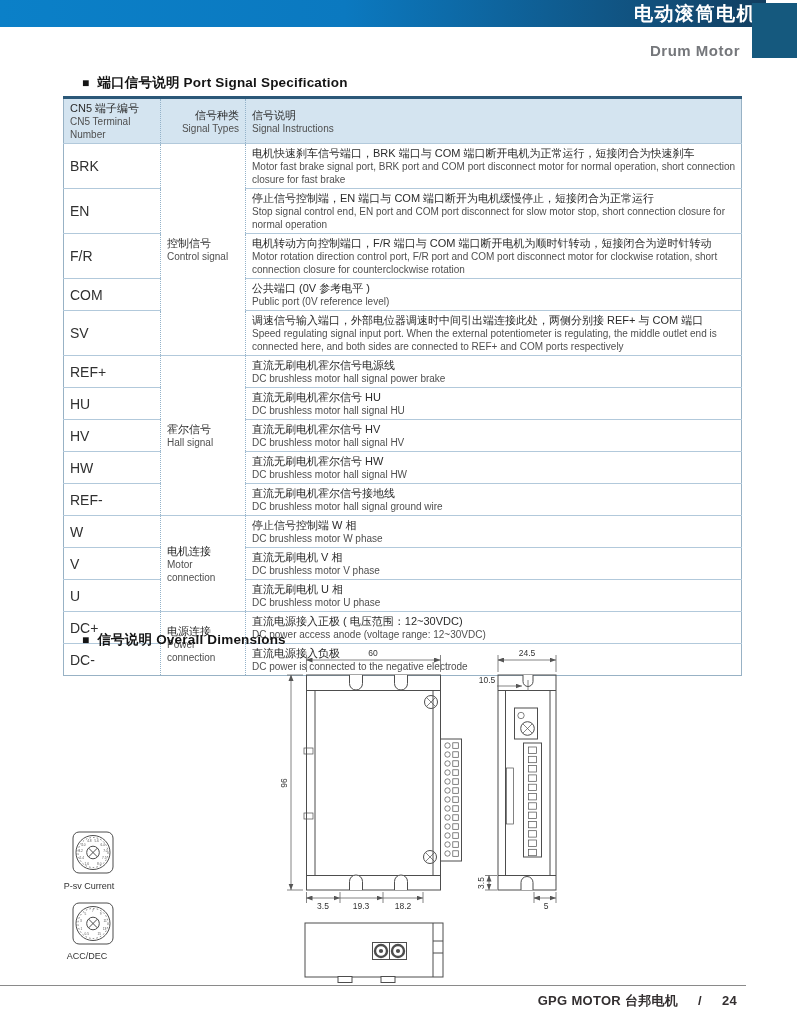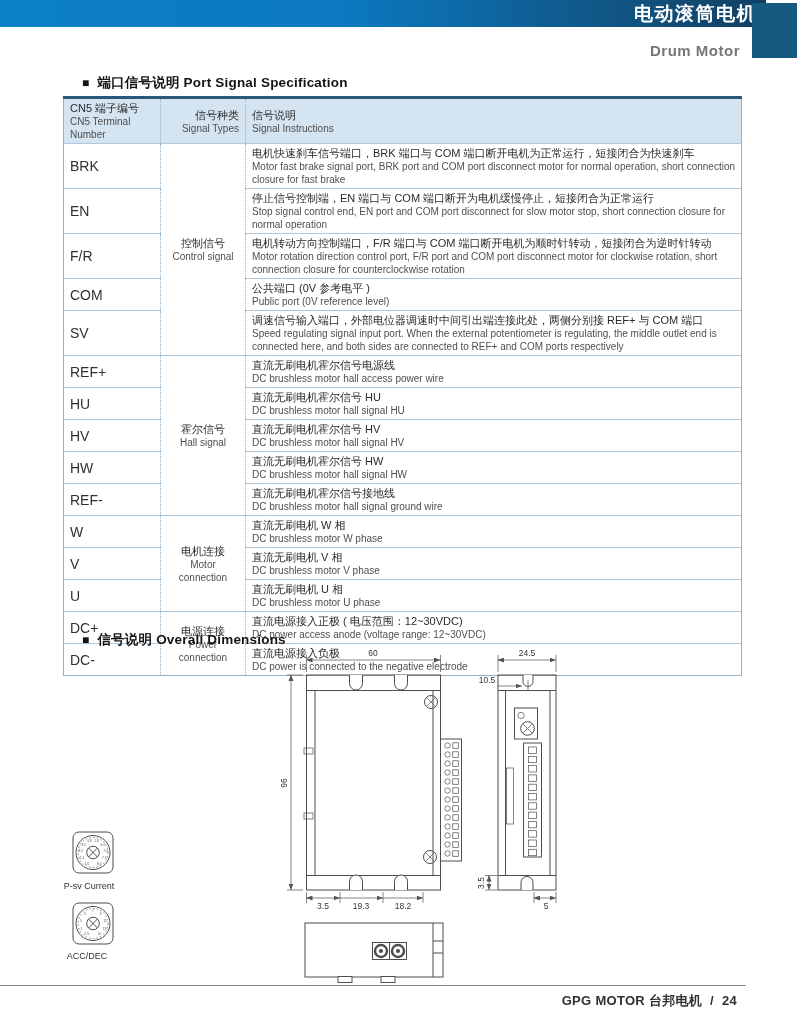--- a/index.html
+++ b/index.html
@@ -24,37 +24,37 @@
   table.t{border-collapse:collapse;width:678px;table-layout:fixed;
           border:1px solid #98b2c5;border-top:3px solid #2b5878;}
   table.t col.c1{width:97px;} table.t col.c2{width:85px;} table.t col.c3{width:496px;}
   table.t th,table.t td{border-top:1px solid #b2c9db;padding:2px 6px;vertical-align:middle;}
   table.t td+td,table.t th+th{border-left:1px dotted #93b2c9;}
   table.t th{background:#d4e4f0;font-weight:normal;text-align:left;}
   table.t th.ctr{text-align:right;}
   .cn{display:block;font-size:11px;color:#2b2b2b;line-height:14px;}
   .en{display:block;font-size:10px;color:#4f4f4f;line-height:13px;}
   td.term{font-size:14px;color:#303030;}
-  td.grp{text-align:center;}
+  td.grp{text-align:left;}
   tr.h2{height:31px;} tr.h3{height:44px;}
 
   
   .drawing{position:absolute;left:0;top:645px;}
   .ln{stroke:#4d4d4d;stroke-width:1;fill:none;}
   .lnw{stroke:#4d4d4d;stroke-width:1;fill:#ffffff;}
   .thin{stroke:#4d4d4d;stroke-width:.7;fill:none;}
   .dimln{stroke:#666666;stroke-width:.8;fill:none;}
   text.dim{font-family:"Liberation Sans",sans-serif;font-size:8.5px;fill:#333333;text-anchor:middle;}
   text.dial-n{font-family:"Liberation Sans",sans-serif;font-size:3.2px;fill:#555555;text-anchor:middle;}
   text.dial-l{font-family:"Liberation Sans",sans-serif;font-size:9px;fill:#333333;text-anchor:middle;}
 
   
   .ft-line{position:absolute;left:0;top:985px;width:746px;height:1px;background:#8a8a8a;}
   .ft-text{position:absolute;top:992px;right:63px;font-size:13px;font-weight:bold;color:#332f30;letter-spacing:.3px;}
-  .ft-text span{margin-left:4px;}
+  .ft-text span{margin-left:16px;}
 </style>
 </head>
 <body>
 
 <div class="hdr-bar">
   <span class="hdr-title">电动滚筒电机</span>
 </div>
 <div class="hdr-tab"></div>
 <div class="hdr-sub">Drum Motor</div>
 
@@ -130,21 +130,21 @@
     </tr>
 
     <tr class="h2">
       <td class="term">REF+</td>
       <td class="grp" rowspan="5">
         <span class="cn">霍尔信号</span>
         <span class="en">Hall signal</span>
       </td>
       <td>
         <span class="cn">直流无刷电机霍尔信号电源线</span>
-        <span class="en">DC brushless motor hall access power wire</span>
+        <span class="en">DC brushless motor hall signal power brake</span>
       </td>
     </tr>
     <tr class="h2">
       <td class="term">HU</td>
       <td>
         <span class="cn">直流无刷电机霍尔信号 HU</span>
         <span class="en">DC brushless motor hall signal HU</span>
       </td>
     </tr>
     <tr class="h2">
@@ -169,21 +169,21 @@
       </td>
     </tr>
 
     <tr class="h2">
       <td class="term">W</td>
       <td class="grp" rowspan="3">
         <span class="cn">电机连接</span>
         <span class="en">Motor connection</span>
       </td>
       <td>
-        <span class="cn">直流无刷电机 W 相</span>
+        <span class="cn">停止信号控制端 W 相</span>
         <span class="en">DC brushless motor W phase</span>
       </td>
     </tr>
     <tr class="h2">
       <td class="term">V</td>
       <td>
         <span class="cn">直流无刷电机 V 相</span>
         <span class="en">DC brushless motor V phase</span>
       </td>
     </tr>

